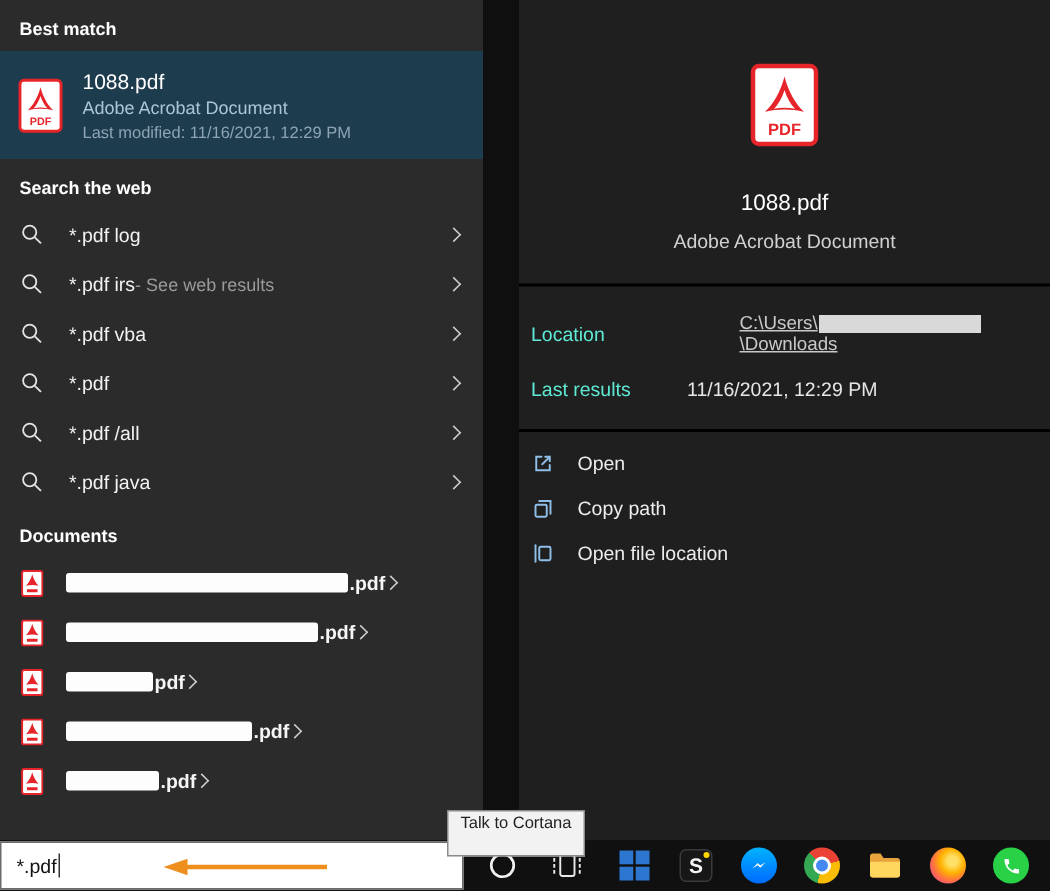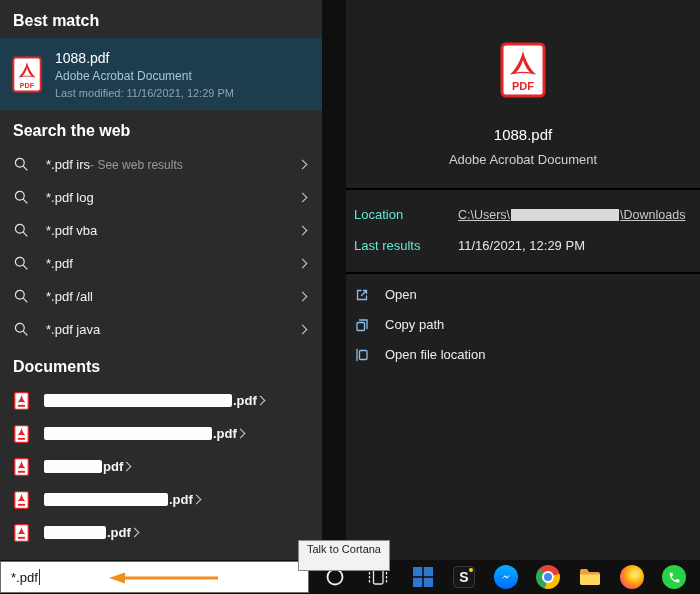--- a/index.html
+++ b/index.html
@@ -5,21 +5,21 @@
   * { margin:0; padding:0; box-sizing:border-box; }
   body { font-family:"Liberation Sans", sans-serif; background:#000; }
   .screen { position:relative; width:700px; height:594px; background:#1f1f1f; overflow:hidden; }
 
   .top-accent { position:absolute; left:20px; top:0; width:26px; height:5px; background:#0078d7; }
 
   
   .left-panel { position:absolute; left:0; top:0; width:322px; height:560px; background:#2b2b2b; }
   .panel-gap  { position:absolute; left:322px; top:0; width:24px; height:560px; background:#0f0f0f; }
 
-  .section-header { padding:12px 0 8px 13px; font-size:16px; font-weight:bold; color:#fff; }
+  .section-header { padding:12px 0 8px 13px; font-size:12px; font-weight:bold; color:#fff; }
 
   .bm-item { height:72px; background:#1d3c4e; display:flex; align-items:center; padding:0 12px 0 12px; gap:13px; cursor:default; }
   .bm-text .t1 { font-size:14px; color:#fff; }
   .bm-text .t2 { font-size:12px; color:#a8c6d8; margin-top:3px; }
   .bm-text .t3 { font-size:11px; color:#8da4b3; margin-top:4px; }
 
   .row { height:33px; display:flex; align-items:center; padding:0 12px 0 14px; }
   .row .mag { margin-right:17px; flex:0 0 auto; }
   .row .qtext { font-size:13px; color:#f2f2f2; white-space:nowrap; }
   .row .qsuffix { font-size:12px; color:#9a9a9a; white-space:nowrap; }
@@ -38,21 +38,21 @@
   .preview-top { text-align:center; padding-top:42px; }
   .preview-title { font-size:15px; color:#fff; margin-top:24px; }
   .preview-sub { font-size:13px; color:#d0d0d0; margin-top:9px; }
   .divider { height:2px; background:#000; width:100%; margin-top:21px; }
   .divider2 { height:2px; background:#000; width:100%; }
 
   .details { display:grid; grid-template-columns:104px 1fr; row-gap:16px; padding:17px 10px 19px 8px; align-items:center; }
   .dlabel { font-size:13px; color:#5eead4; }
   .dvalue { font-size:13px; color:#e6e6e6; }
   .loc-link { font-size:12.5px; color:#c9c9c9; cursor:pointer; }
-  .loc-link .ul { text-decoration:underline; }
+  .loc-link .ul { text-decoration:underline;margin-left:35px; }
   .loc-redact { display:inline-block; width:108px; height:12px; background:#d9d9d9; vertical-align:middle; margin:0 1px; }
 
   .actions { padding:13px 0 0 8px; }
   .action-row { height:30px; display:flex; align-items:flex-start; gap:15px; cursor:pointer; }
   .action-ic path, .action-ic rect, .action-ic line { stroke:#8fbfe8; stroke-width:1.3; fill:none; stroke-linecap:round; }
   .action-label { font-size:13px; color:#ececec; }
 
   .acro .bg { fill:#fff; stroke:#e5252a; }
   .acro .sw { fill:#e5252a; }
   .acro .swi { fill:#fff; }
@@ -105,32 +105,32 @@
       </div>
     </div>
 
     <div class="section-header">Search the web</div>
 
     <div class="row">
       <svg class="mag" width="15" height="15" viewBox="0 0 16 16">
           <circle cx="6.2" cy="6.2" r="4.7"></circle>
           <line x1="9.8" y1="9.8" x2="14.2" y2="14.2"></line>
         </svg>
+      <span class="qtext">*.pdf log</span>
+      <span class="qsuffix"></span>
+      <span class="spacer"></span>
+        <span class="chev"></span>
+    </div>
+    <div class="row">
+      <svg class="mag" width="15" height="15" viewBox="0 0 16 16">
+          <circle cx="6.2" cy="6.2" r="4.7"></circle>
+          <line x1="9.8" y1="9.8" x2="14.2" y2="14.2"></line>
+        </svg>
       <span class="qtext">*.pdf irs</span>
       <span class="qsuffix"> - See web results</span>
-      <span class="spacer"></span>
-        <span class="chev"></span>
-    </div>
-    <div class="row">
-      <svg class="mag" width="15" height="15" viewBox="0 0 16 16">
-          <circle cx="6.2" cy="6.2" r="4.7"></circle>
-          <line x1="9.8" y1="9.8" x2="14.2" y2="14.2"></line>
-        </svg>
-      <span class="qtext">*.pdf log</span>
-      <span class="qsuffix"></span>
       <span class="spacer"></span>
         <span class="chev"></span>
     </div>
     <div class="row">
       <svg class="mag" width="15" height="15" viewBox="0 0 16 16">
           <circle cx="6.2" cy="6.2" r="4.7"></circle>
           <line x1="9.8" y1="9.8" x2="14.2" y2="14.2"></line>
         </svg>
       <span class="qtext">*.pdf vba</span>
       <span class="qsuffix"></span>

